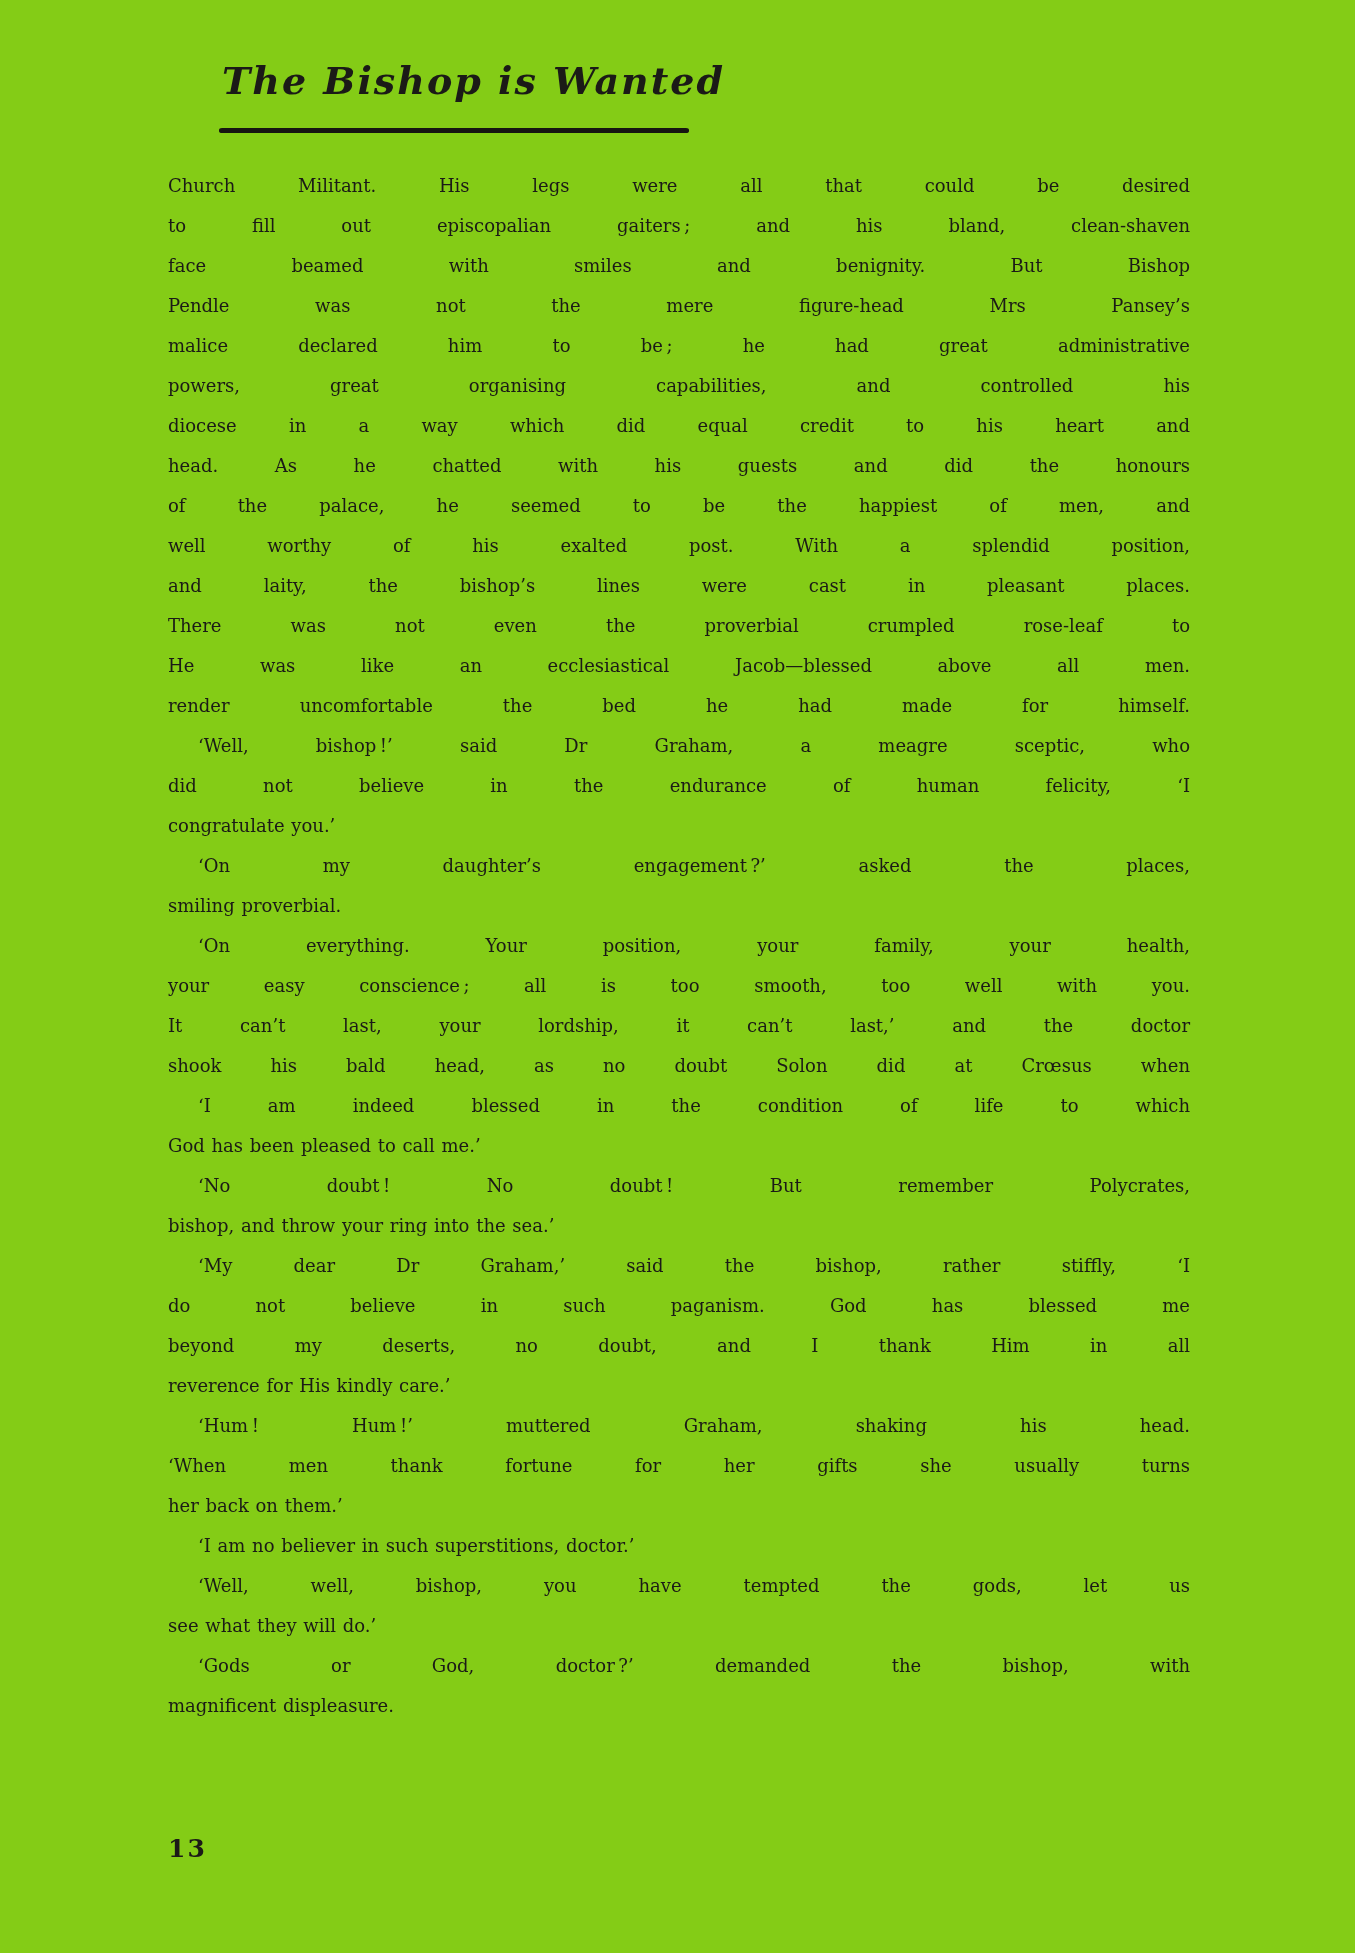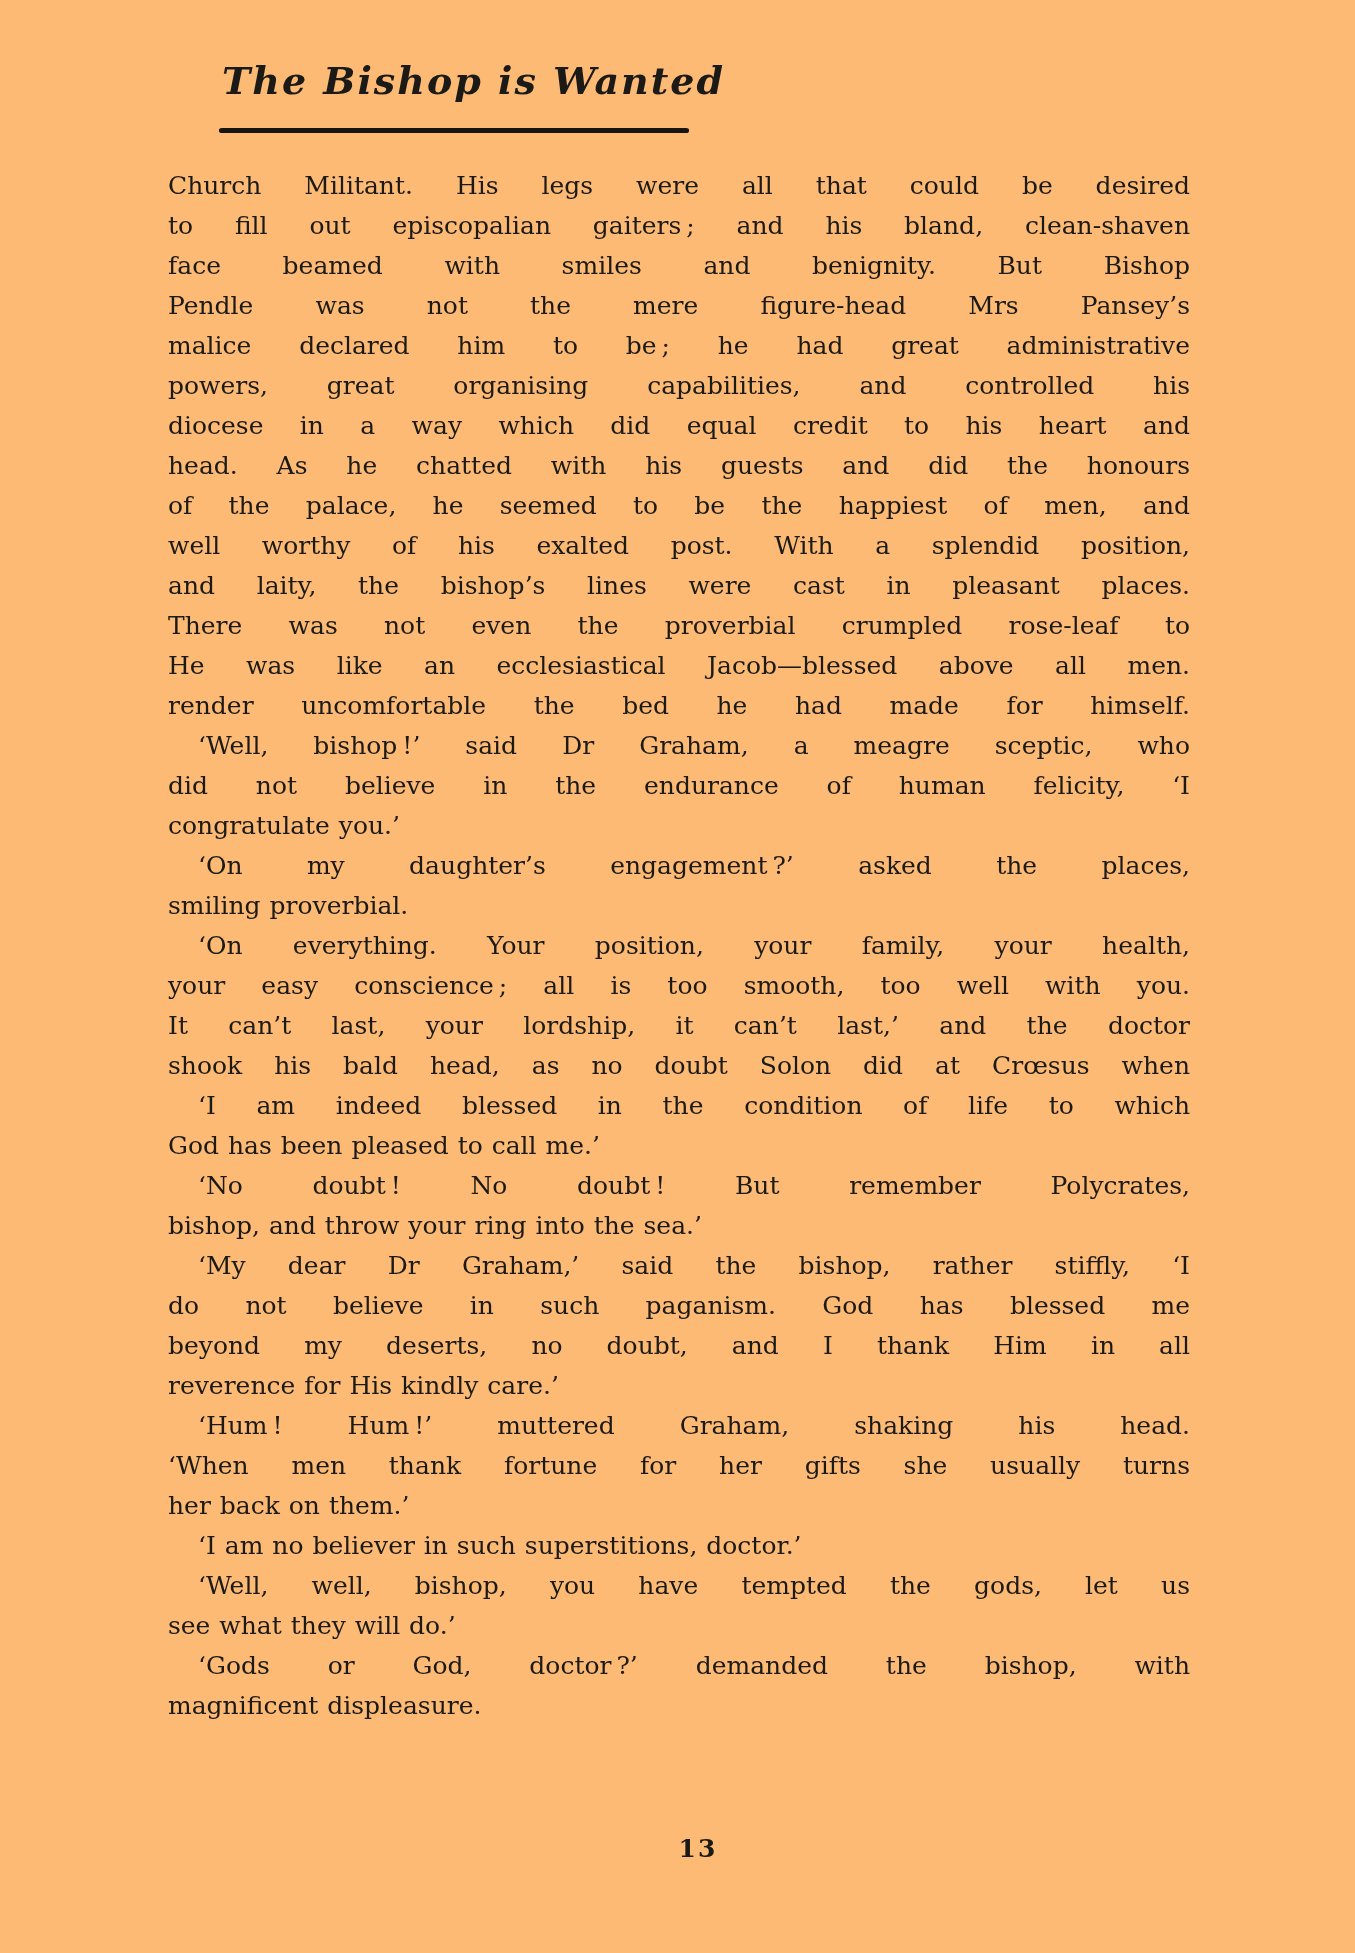--- a/index.html
+++ b/index.html
@@ -36,50 +36,49 @@
     background: #161511;
     border-radius: 3px/2px;
   }
   .text-block {
     position: absolute;
     left: 168px;
     top: 166px;
     width: 1022px;
   }
   .text-block .line {
-    font-size: 25px;
+    font-size: 18px;
     line-height: 40px;
     height: 40px;
     white-space: normal;
     text-align: justify;
     text-align-last: justify;
     word-spacing: 1px;
   }
   .text-block .line.no-just {
     text-align: right;
     text-align-last: left;
   }
   .text-block .line.indent {
     padding-left: 30px;
   }
   .page-num {
     position: absolute;
     left: 168px;
     top: 1834px;
     width: 1060px;
-    text-align: center;
     font-size: 25px;
     font-weight: bold;
     letter-spacing: 2px;
   }
 </style>
 </head>
 <body>
 
-<div class="page" style="background: #fdba74; color: rgb(27, 26, 23);">
+<div class="page" style="background: #84cc16; color: rgb(27, 26, 23);">
 
   <div class="chapter-head">The Bishop is Wanted</div>
 
   <div class="head-rule"></div>
 
   <div class="text-block">
       <div class="line">Church Militant.  His legs were all that could be desired</div>
       <div class="line">to fill out episcopalian gaiters ; and his bland, clean-shaven</div>
       <div class="line">face beamed with smiles and benignity.  But Bishop</div>
       <div class="line">Pendle was not the mere figure-head Mrs Pansey’s</div>

